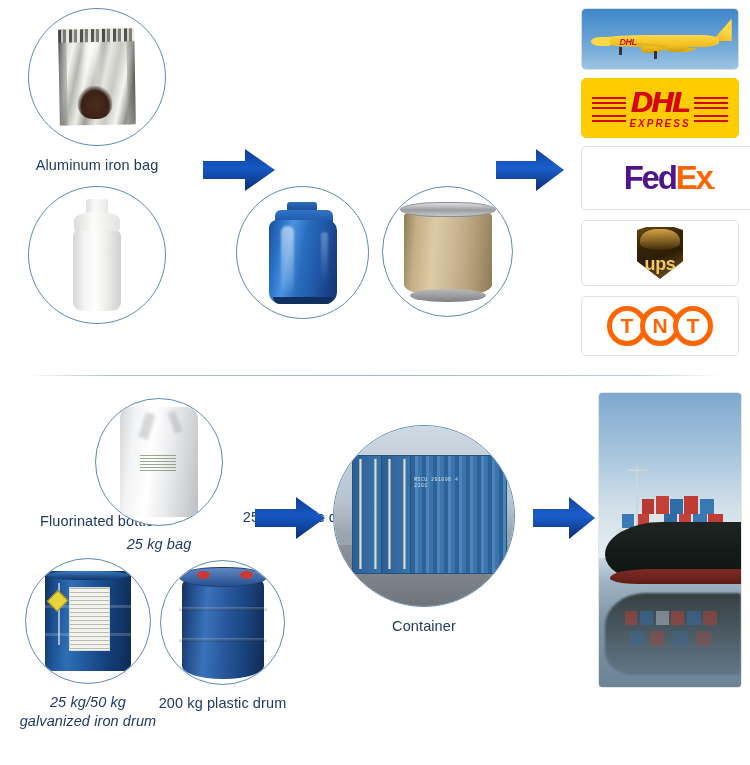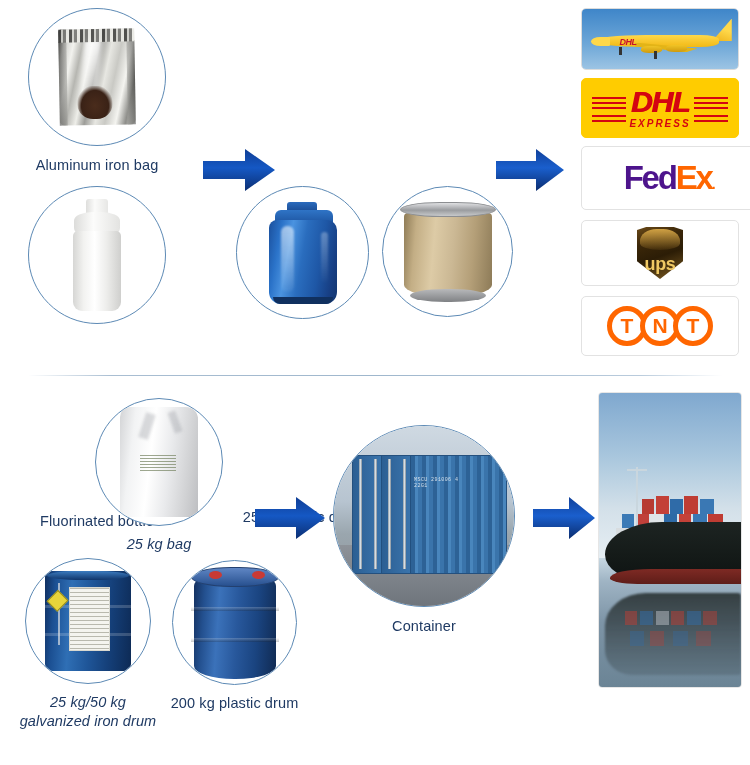--- a/index.html
+++ b/index.html
@@ -577,21 +577,21 @@
           <div class="tag"></div>
           <div class="doc"></div>
       </div>
     </div>
     <div class="caption two" style="top:135px;font-style:italic;">
       <span>25 kg/50 kg</span><br>
       <span>galvanized iron drum</span>
     </div>
   </div>
 
-  <div class="item" style="left:172px; top:560px;">
+  <div class="item" style="left:160px; top:560px;">
     <div class="circle" style="width:125px;height:125px;">
       <div class="bdrum">
         <div class="body"></div>
           <div class="r1"></div>
           <div class="r2"></div>
         <div class="top"></div>
           <div class="cap1"></div>
           <div class="cap2"></div>
       </div>
     </div>

